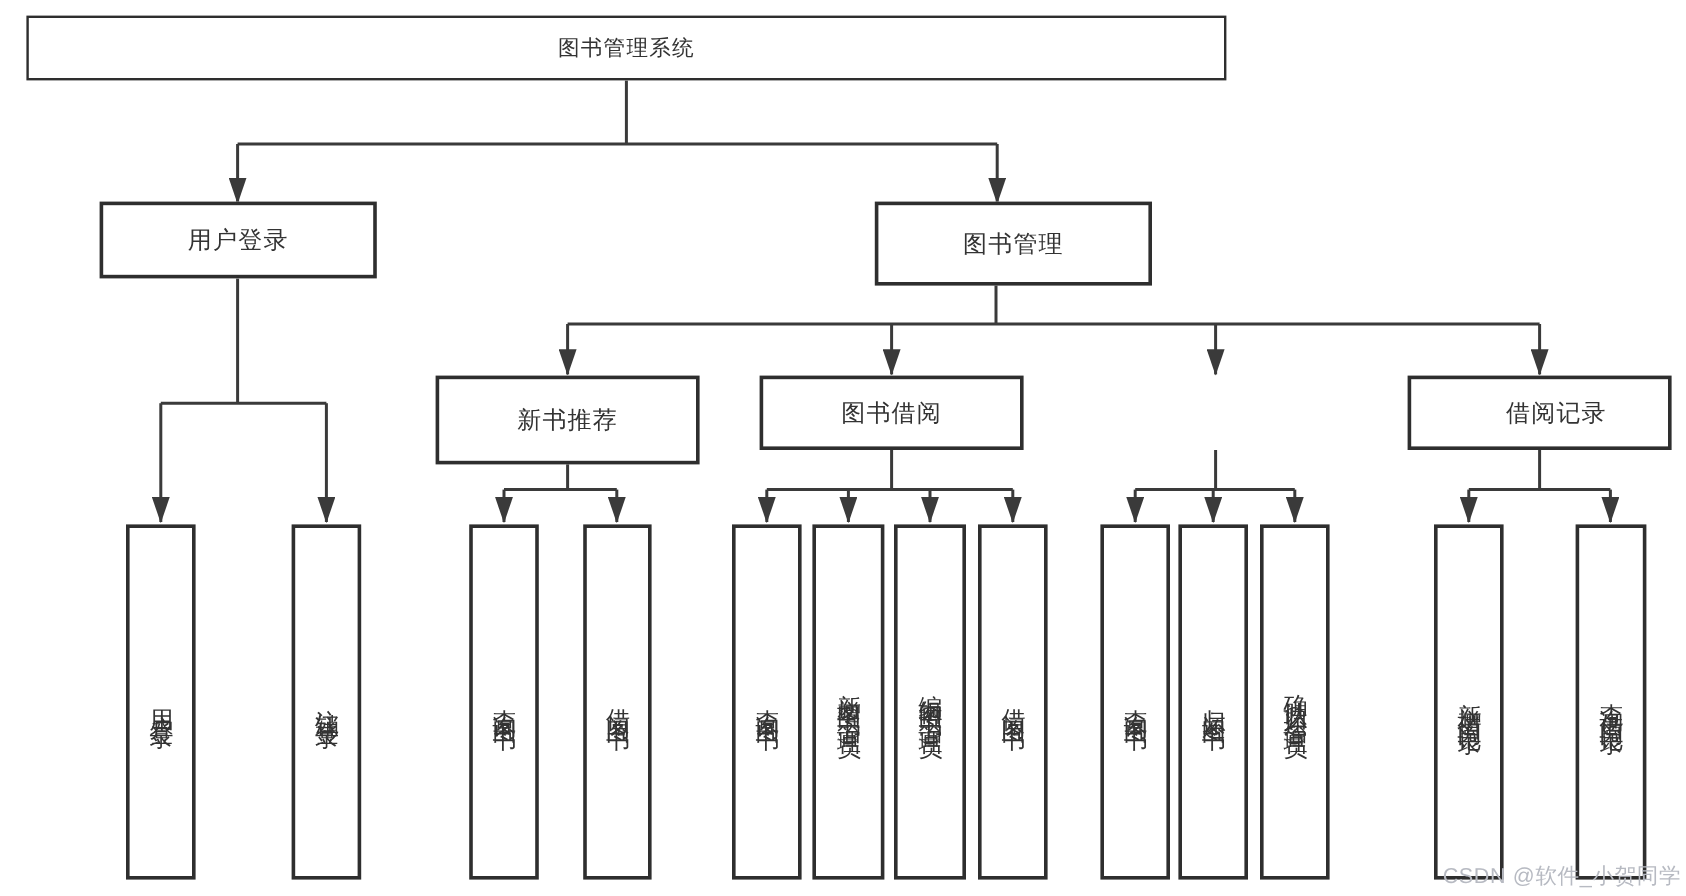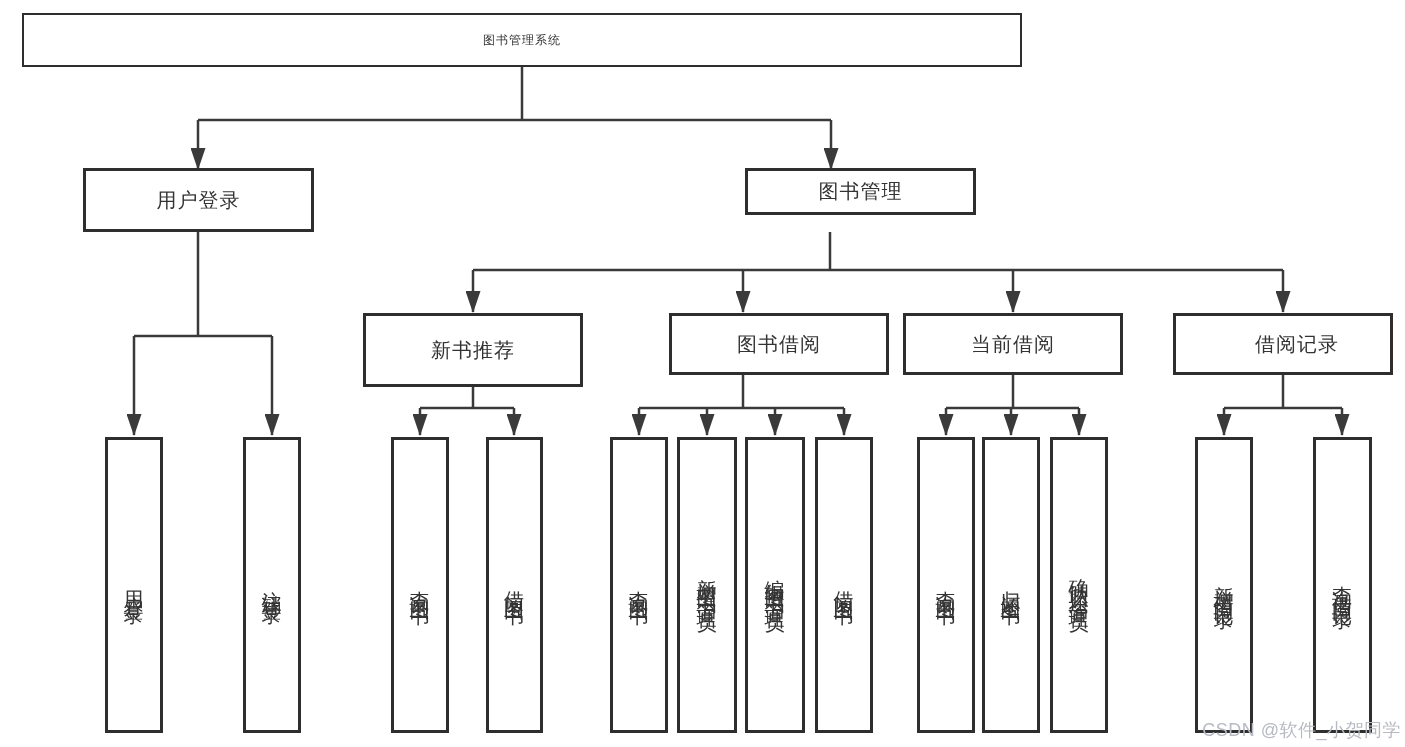--- a/index.html
+++ b/index.html
@@ -14,21 +14,21 @@
     font-family:"Liberation Sans","DejaVu Sans",sans-serif;}
   .canvas{position:relative;width:1405px;height:747px;background:var(--background);}
   svg.connectors{position:absolute;left:0;top:0;z-index:0;}
   svg.connectors path.line{stroke:var(--line);stroke-width:2.5;fill:none;}
   svg.connectors marker path{fill:var(--line);stroke:none;}
   .node{position:absolute;background:#fff;border:3px solid var(--border);
     display:flex;align-items:center;justify-content:center;z-index:1;}
   .node .lbl{color:var(--text);white-space:nowrap;}
   .hbox .lbl{font-size:20px;letter-spacing:1px;}
   .root-box{border-width:2.5px;}
-  .root-box .lbl{font-size:12px;letter-spacing:1px;}
+  .root-box .lbl{font-size:18px;letter-spacing:1px;}
   .leaf{top:437px;height:296px;}
   .leaf .lbl{writing-mode:vertical-rl;text-orientation:mixed;font-size:20px;
     letter-spacing:5px;line-height:1;}
   .watermark{position:absolute;right:4px;bottom:5px;font-size:18px;
     color:var(--watermark);z-index:5;letter-spacing:0.5px;text-align:right;}
 </style>
 </head>
 <body>
 
 <div class="canvas">
@@ -88,32 +88,29 @@
     </g>
   </svg>
 
   <div class="node hbox root-box" style="left:22px;top:13px;width:1000px;height:54px;">
     <span class="lbl">图书管理系统</span>
   </div>
 
   <div class="node hbox" style="left:83px;top:168px;width:231px;height:64px;">
     <span class="lbl">用户登录</span>
   </div>
-  <div class="node hbox" style="left:745px;top:168px;width:231px;height:47px;">
+  <div class="node hbox" style="left:729px;top:168px;width:231px;height:70px;">
     <span class="lbl">图书管理</span>
   </div>
 
   <div class="node hbox" style="left:363px;top:313px;width:220px;height:74px;">
     <span class="lbl">新书推荐</span>
   </div>
-  <div class="node hbox" style="left:633px;top:313px;width:220px;height:62px;margin-left:36px;">
+  <div class="node hbox" style="left:633px;top:313px;width:220px;height:62px;">
     <span class="lbl">图书借阅</span>
-  </div>
-  <div class="node hbox" style="left:903px;top:313px;width:220px;height:62px;">
-    <span class="lbl">当前借阅</span>
   </div>
   <div class="node hbox" style="left:1173px;top:313px;width:220px;height:62px;padding-left:28px;">
     <span class="lbl">借阅记录</span>
   </div>
 
   <div class="node leaf" style="left:105px;width:58px;">
     <span class="lbl">用户登录</span>
   </div>
   <div class="node leaf" style="left:243px;width:58px;">
     <span class="lbl">注销登录</span>

